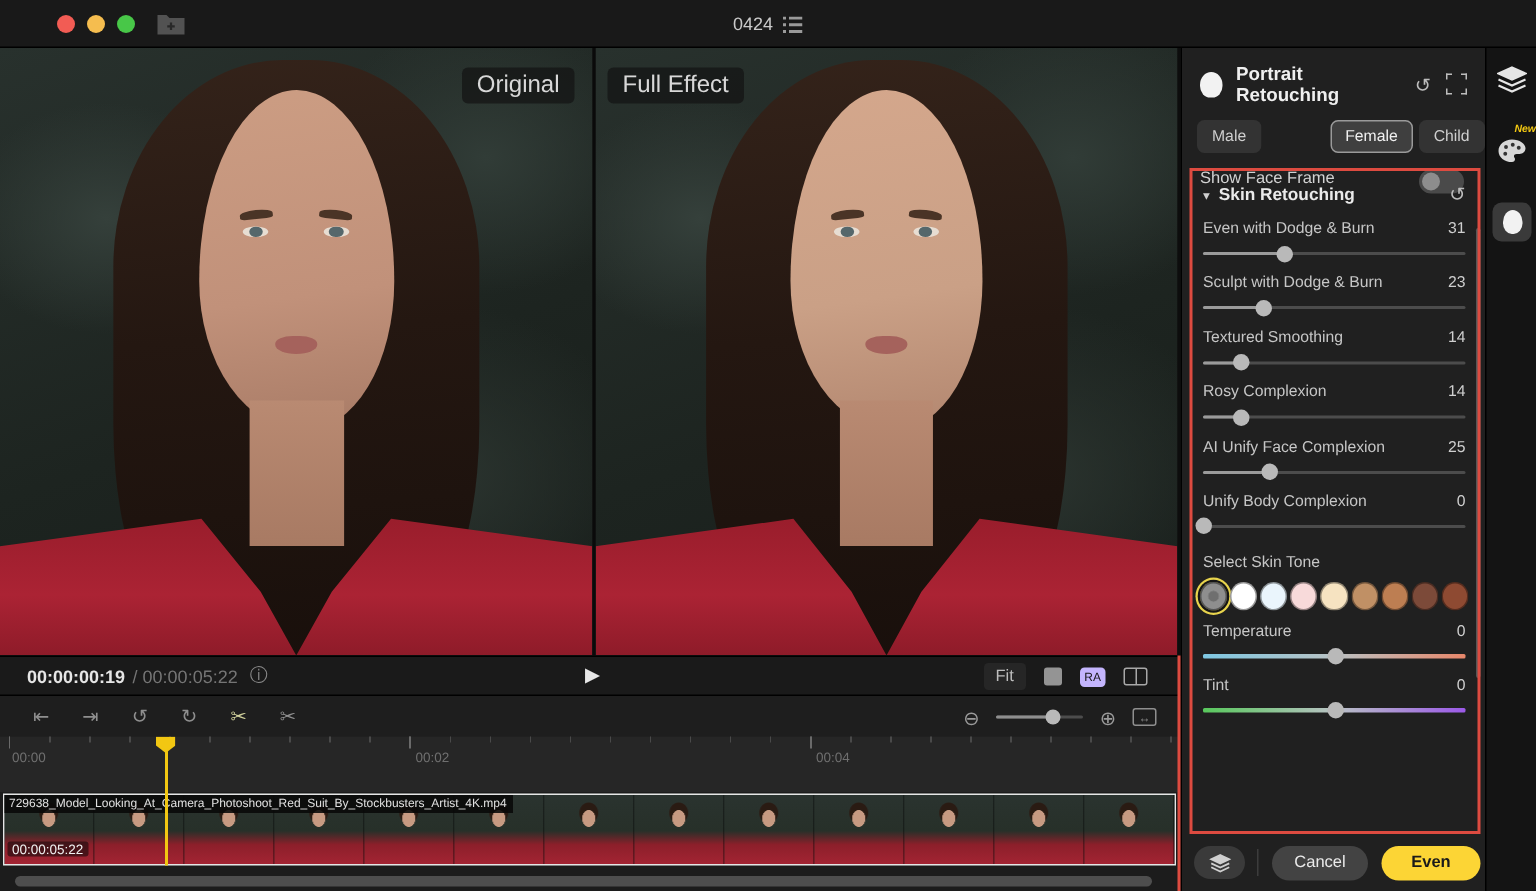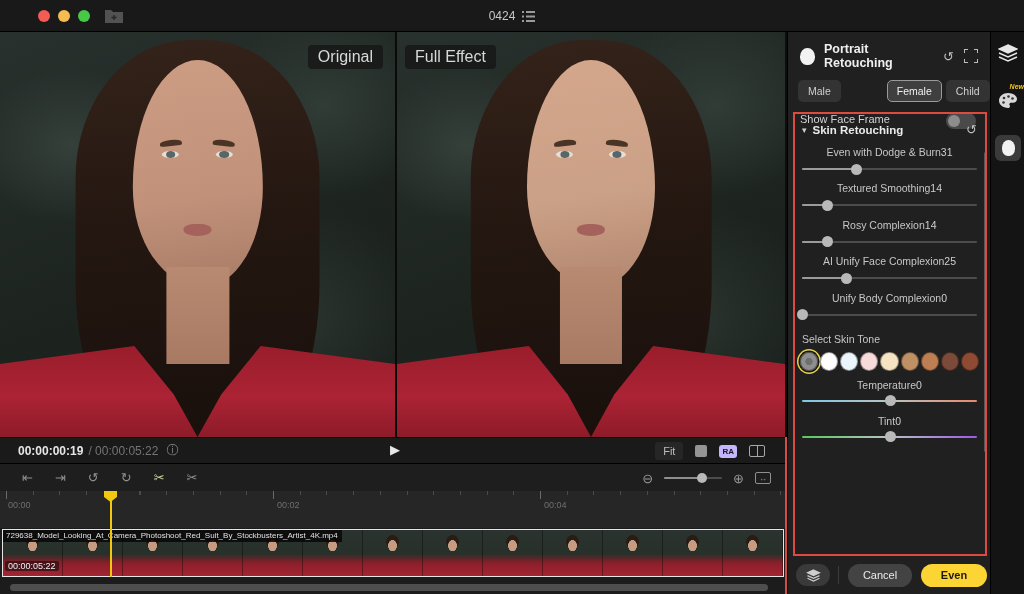--- a/index.html
+++ b/index.html
@@ -68,21 +68,21 @@
   
   .playerbar{position:absolute;left:0;top:437px;width:787px;height:26px;background:#1a1a1a;
              border-top:1px solid #000;display:flex;align-items:center;}
   .time-cur{color:#e6e6e6;font-size:12px;margin-left:18px;font-weight:bold;}
   .time-total{color:#757575;font-size:12px;margin-left:5px;}
   .info-glyph{color:#8a8a8a;font-size:12px;margin-left:8px;}
   .play-btn{position:absolute;left:384px;top:3px;color:#e8e8e8;font-size:13px;background:none;border:none;cursor:pointer;}
   .pb-right{position:absolute;right:22px;top:0;height:26px;display:flex;align-items:center;gap:12px;}
   .fit-btn{color:#bdbdbd;font-size:11px;background:#262626;border:none;border-radius:3px;padding:3px 8px;cursor:pointer;text-align:right;}
   .sq-icon{width:12px;height:12px;background:#949494;border-radius:2px;}
-  .ra-badge{background:#c4b5fd;color:#161616;font-size:8px;font-weight:bold;border-radius:3px;padding:2px 3px;}
+  .ra-badge{background:#c4b5fd;color:#161616;font-size:8px;font-weight:normal;border-radius:3px;padding:2px 3px;}
   .split-icon{width:16px;height:12px;border:1px solid #a8a8a8;border-radius:2px;position:relative;}
   .split-icon::after{content:"";position:absolute;left:50%;top:0;width:1px;height:100%;background:#a8a8a8;}
 
   
   .tltoolbar{position:absolute;left:0;top:463px;width:787px;height:28px;background:#1e1e1e;
              border-top:1px solid #000;display:flex;align-items:center;}
   .tt-icon{color:#8f8f8f;font-size:13px;margin-left:22px;background:none;border:none;cursor:pointer;padding:0;}
   .tt-icon.bright{color:#cfcf9a;}
   .tt-right{position:absolute;right:16px;top:0;height:28px;display:flex;align-items:center;gap:11px;}
   .zoom-glyph{color:#9a9a9a;font-size:13px;background:none;border:none;cursor:pointer;padding:0;}
@@ -137,21 +137,21 @@
   .sff-row{display:flex;justify-content:space-between;margin:11px 14px 0 12px;}
   .sff-label{font-size:11px;color:#d2d2d2;}
   .toggle{width:30px;height:16px;border-radius:8px;background:#4a4a4a;position:relative;cursor:pointer;}
   .toggle .knob{position:absolute;left:2px;top:2px;width:12px;height:12px;border-radius:50%;background:#8d8d8d;}
 
   .section{position:absolute;left:8px;top:82px;width:187px;}
   .sec-head{display:flex;align-items:center;margin:8px 6px 2px 6px;}
   .sec-arrow{color:#cfcfcf;font-size:9px;margin-right:6px;}
   .sec-title{font-size:11.5px;font-weight:bold;color:#eaeaea;flex:1;}
   .srow{height:36.4px;padding:7px 6px 0 6px;}
-  .srow-top{display:flex;justify-content:center;}
+  .srow-top{display:flex;justify-content:space-between;}
   .slabel{font-size:10.5px;color:#c6c6c6;}
   .svalue{font-size:10.5px;color:#cfcfcf;}
   .track{position:relative;height:2px;background:#4c4c4c;border-radius:1px;margin-top:10px;}
   .fill{position:absolute;left:0;top:0;height:2px;background:#9b9b9b;border-radius:1px;}
   .thumb-dot{position:absolute;top:-4.5px;width:11px;height:11px;border-radius:50%;background:#b9b9b9;margin-left:-5px;}
   .tone-label{font-size:10.5px;color:#c6c6c6;margin:12px 6px 7px 6px;}
   .tone-row{display:flex;gap:2px;margin:0 4px;}
   .tone{width:19px;height:19px;border-radius:50%;border:1px solid rgba(0,0,0,.4);cursor:pointer;}
   .tone.selected{box-shadow:0 0 0 1.5px #161616,0 0 0 3px #e8d44d;}
   .tone.auto{background:radial-gradient(circle,#6f6f6f 30%,#8e8e8e 32%);}
@@ -349,20 +349,30 @@
           <span class="slabel">Even with Dodge &amp; Burn</span>
           <span class="svalue">31</span>
         </div>
         <div class="track">
           <div class="fill" style="width: 31%;"></div>
           <div class="thumb-dot" style="left: 31%;"></div>
         </div>
       </div>
       <div class="srow">
         <div class="srow-top">
+          <span class="slabel">Sculpt with Dodge &amp; Burn</span>
+          <span class="svalue">23</span>
+        </div>
+        <div class="track">
+          <div class="fill" style="width: 23%;"></div>
+          <div class="thumb-dot" style="left: 23%;"></div>
+        </div>
+      </div>
+      <div class="srow">
+        <div class="srow-top">
           <span class="slabel">Textured Smoothing</span>
           <span class="svalue">14</span>
         </div>
         <div class="track">
           <div class="fill" style="width: 14%;"></div>
           <div class="thumb-dot" style="left: 14%;"></div>
         </div>
       </div>
       <div class="srow">
         <div class="srow-top">

